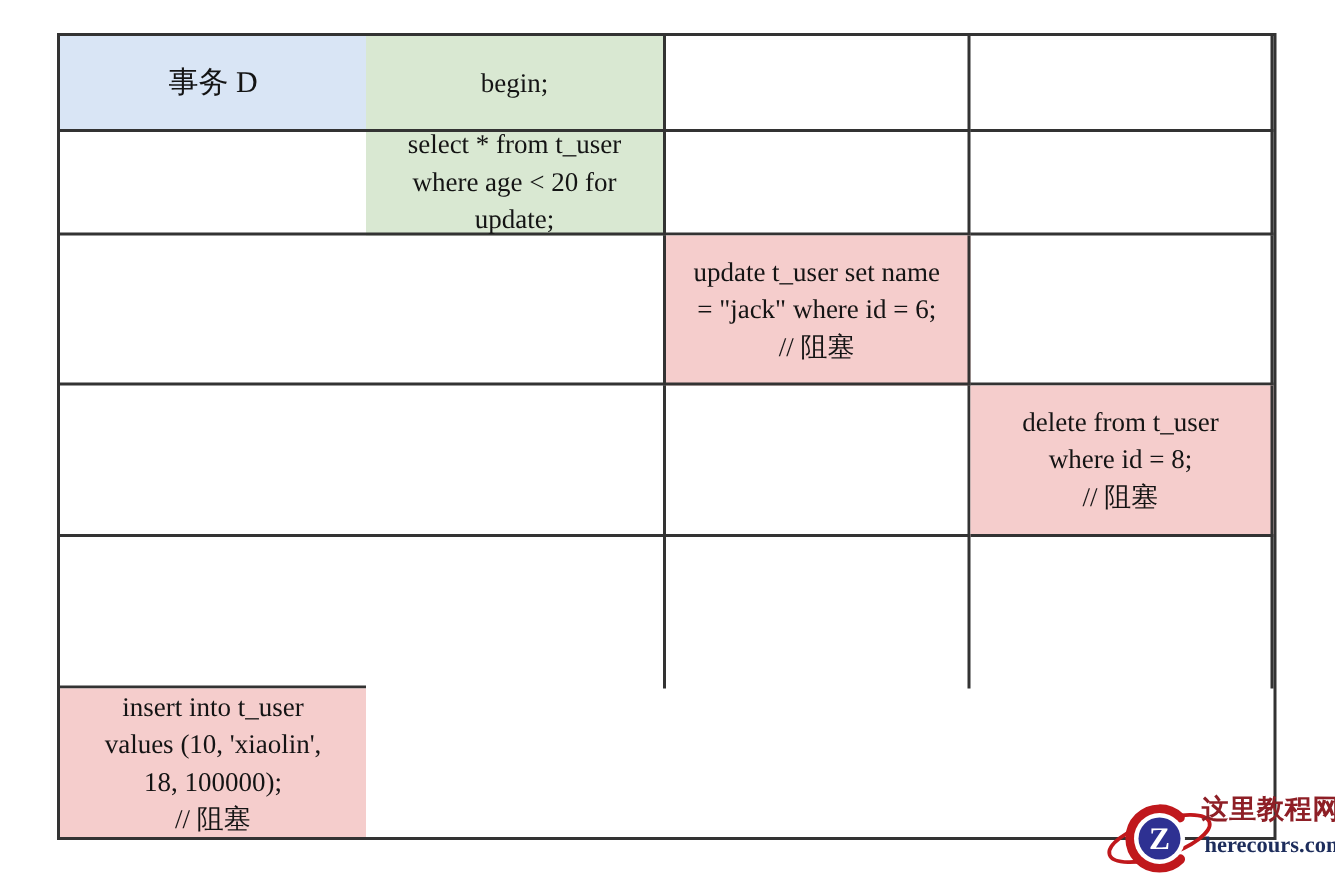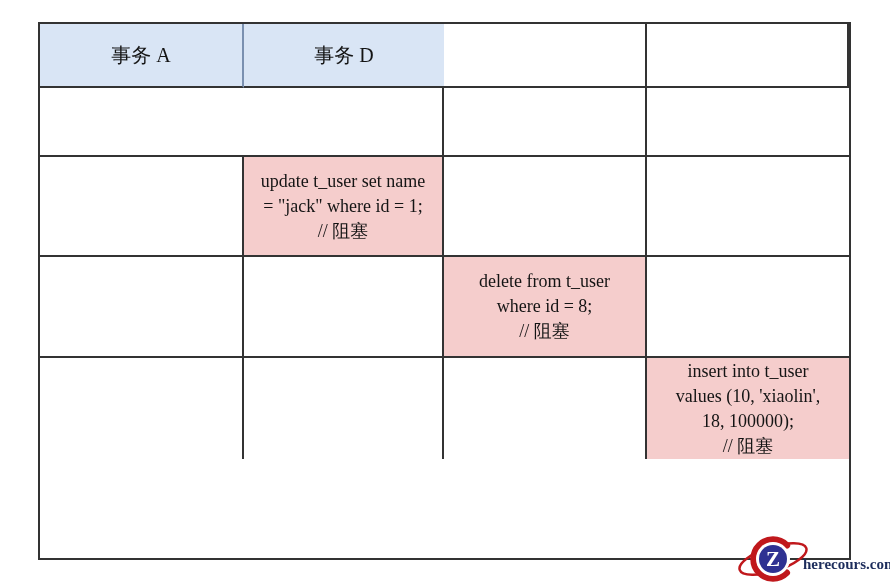--- a/index.html
+++ b/index.html
@@ -57,34 +57,37 @@
     font-family:"Liberation Serif","DejaVu Serif",serif;
   }
 </style>
 </head>
 <body>
 
 <div class="stage">
 
   <div class="txn-table">
 
-    <div class="cell th">事务 A</div>
     <div class="cell th last-col">事务 D</div>
 
+    <div class="cell hl-green">begin;</div>
     <div class="cell"></div>
     <div class="cell"></div>
     <div class="cell last-col"></div>
 
+    <div class="cell hl-green">select * from t_user
+where age &lt; 20 for
+update;</div>
     <div class="cell"></div>
     <div class="cell"></div>
     <div class="cell last-col"></div>
 
     <div class="cell"></div>
     <div class="cell hl-pink">update t_user set name
-= "jack" where id = 1;
+= "jack" where id = 6;
 //  阻塞</div>
     <div class="cell"></div>
     <div class="cell last-col"></div>
 
     <div class="cell"></div>
     <div class="cell"></div>
     <div class="cell hl-pink">delete from t_user
 where id = 8;
 //  阻塞</div>
     <div class="cell last-col"></div>
@@ -99,16 +102,17 @@
   </div>
 
   <div class="watermark">
     <svg class="logo-svg" width="110" height="63" viewBox="0 0 110 63">
       <ellipse class="logo-orbit" cx="51" cy="38" rx="35" ry="12" transform="rotate(-18 51 38)"></ellipse>
       <circle class="logo-crescent" cx="51" cy="38" r="19.5" stroke-dasharray="91.5 31" transform="rotate(45 51 38)"></circle>
       <circle class="logo-gap" cx="51" cy="38" r="17"></circle>
       <circle class="logo-core" cx="51" cy="38" r="14"></circle>
       <text class="logo-z" x="51" y="45" text-anchor="middle">Z</text>
     </svg>
+    <div class="site-name">这里教程网</div>
     <div class="site-url">herecours.com</div>
   </div>
 
 </div>
 
 </body></html>

